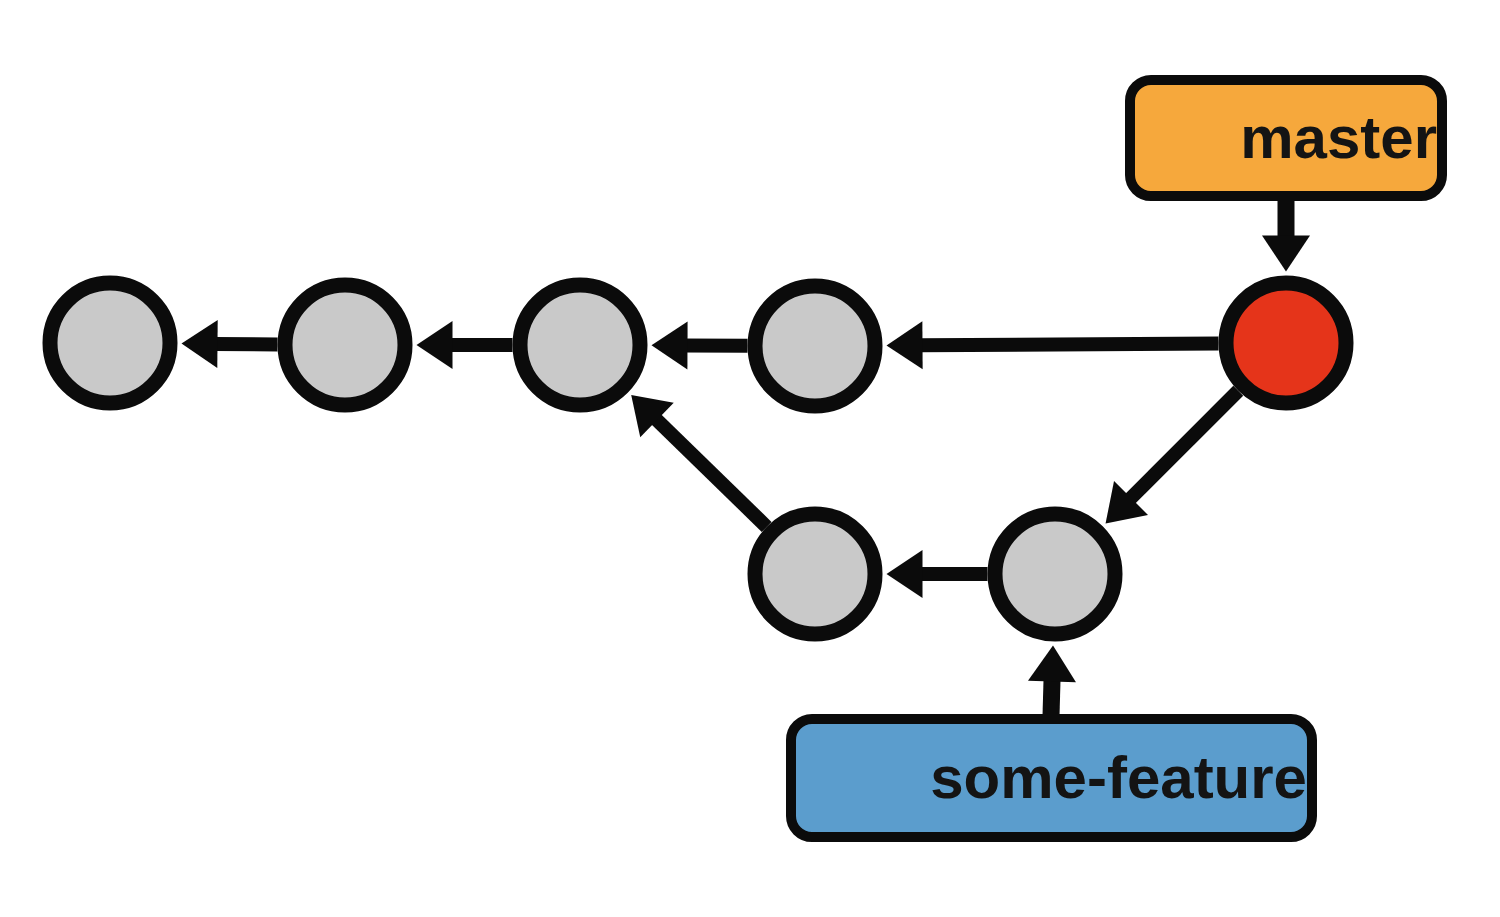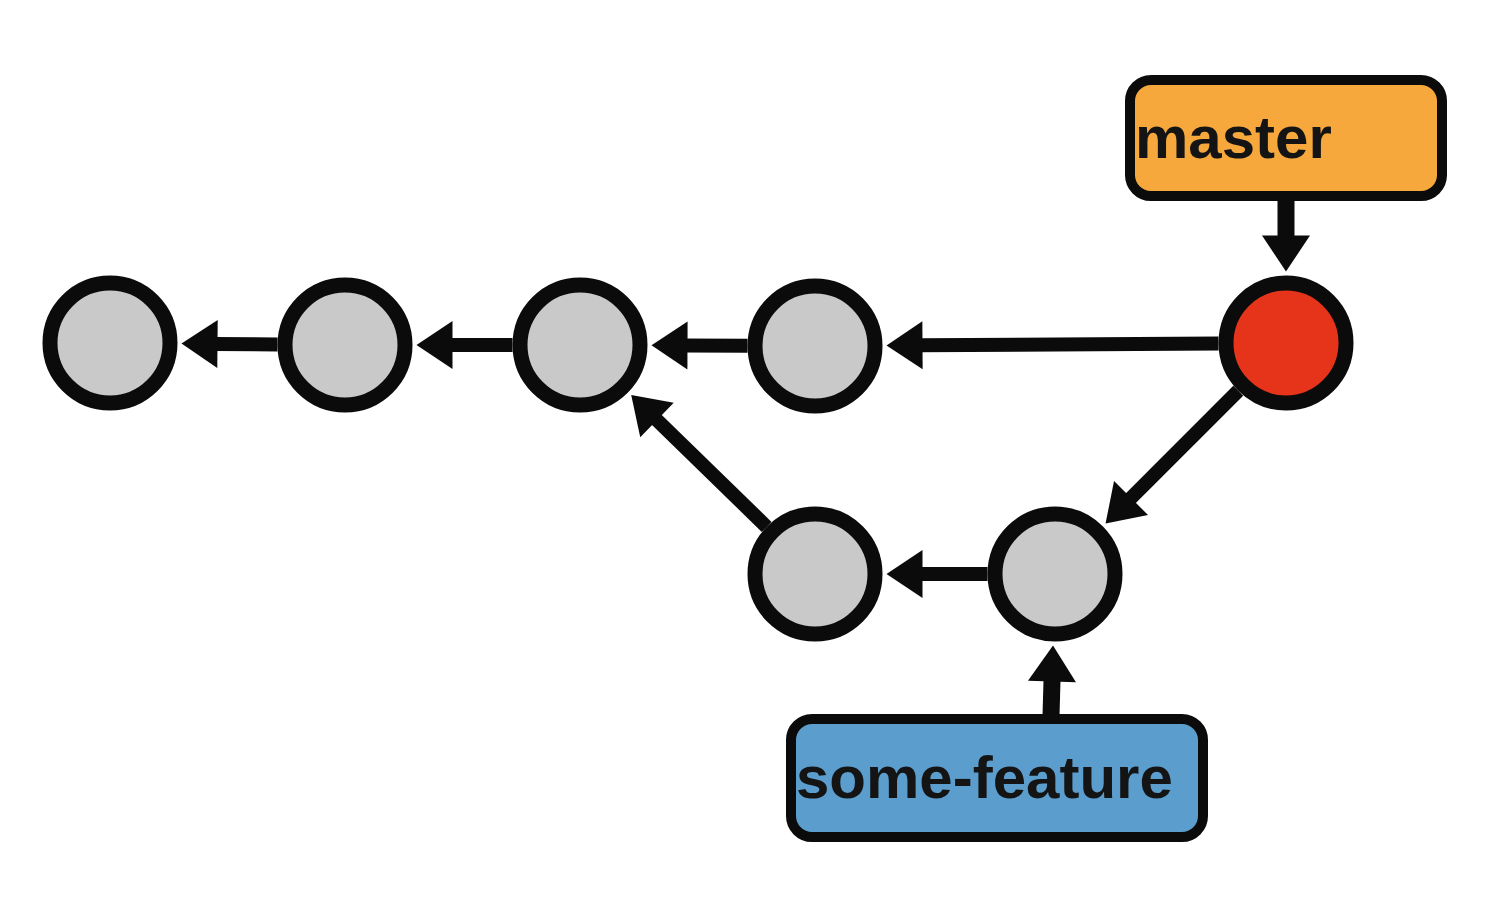--- a/index.html
+++ b/index.html
@@ -18,21 +18,21 @@
     position: absolute;
     left: 0; top: 0;
     width: 1500px;
     height: 917px;
   }
   .branch-badge {
     position: absolute;
     box-sizing: border-box;
     display: flex;
     align-items: center;
-    justify-content: flex-start;
+    justify-content: flex-end;
     border-style: solid;
     font-weight: 700;
     letter-spacing: 0px;
     line-height: 1;
     white-space: nowrap;
   }
 </style>
 </head>
 <body>
 
@@ -85,17 +85,17 @@
         <circle cx="1286" cy="343" r="60" fill="#e5341a" stroke="#0b0b0b" stroke-width="15"></circle>
         <circle cx="815" cy="574" r="60" fill="#c9c9c9" stroke="#0b0b0b" stroke-width="15"></circle>
         <circle cx="1055" cy="574" r="60" fill="#c9c9c9" stroke="#0b0b0b" stroke-width="15"></circle>
       </g>
   </svg>
 
   <div class="branch-badge" style="left: 1125px; top: 75px; width: 322px; height: 126px; border-width: 10px; border-color: rgb(11, 11, 11); border-radius: 26px; font-size: 60px; color: rgb(20, 20, 20); background: rgb(246, 168, 60);">
     <span>master</span>
   </div>
 
-  <div class="branch-badge" style="left: 786px; top: 714px; width: 422px; height: 128px; border-width: 10px; border-color: rgb(11, 11, 11); border-radius: 26px; font-size: 60px; color: rgb(20, 20, 20); background: rgb(91, 157, 205);">
+  <div class="branch-badge" style="left: 786px; top: 714px; width: 531px; height: 128px; border-width: 10px; border-color: rgb(11, 11, 11); border-radius: 26px; font-size: 60px; color: rgb(20, 20, 20); background: rgb(91, 157, 205);">
     <span>some-feature</span>
   </div>
 
 </div>
 
 </body></html>

